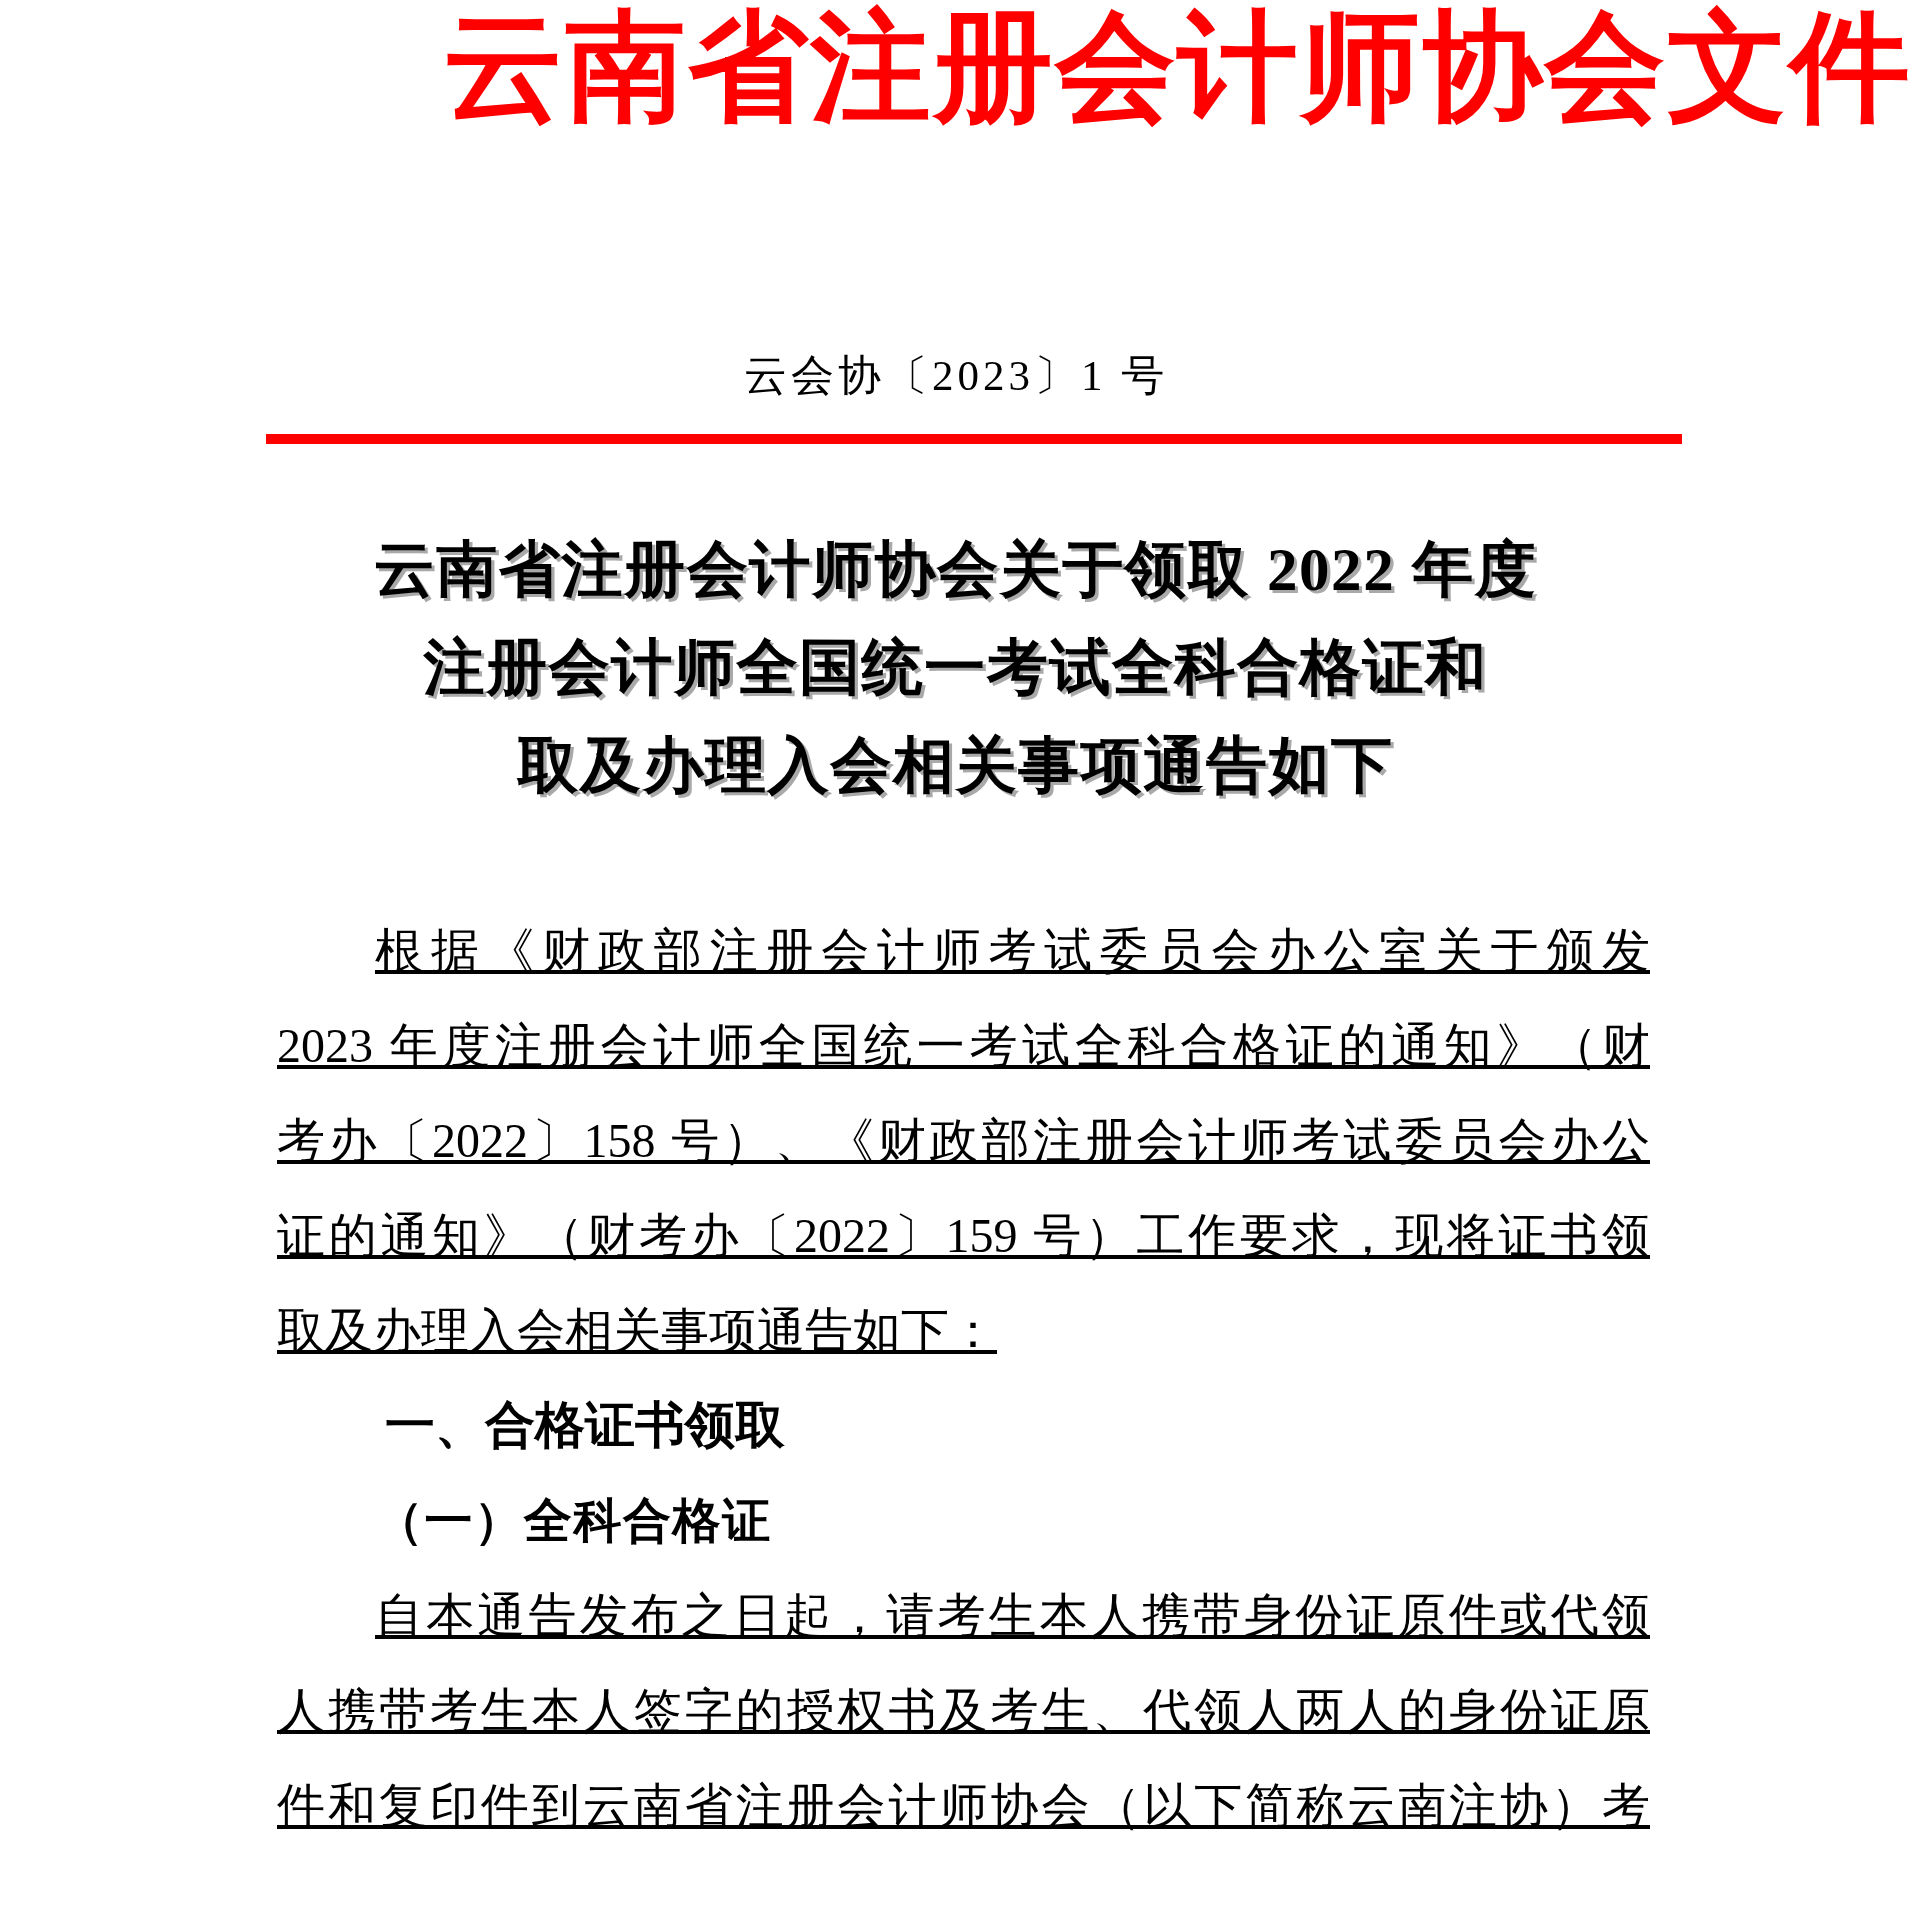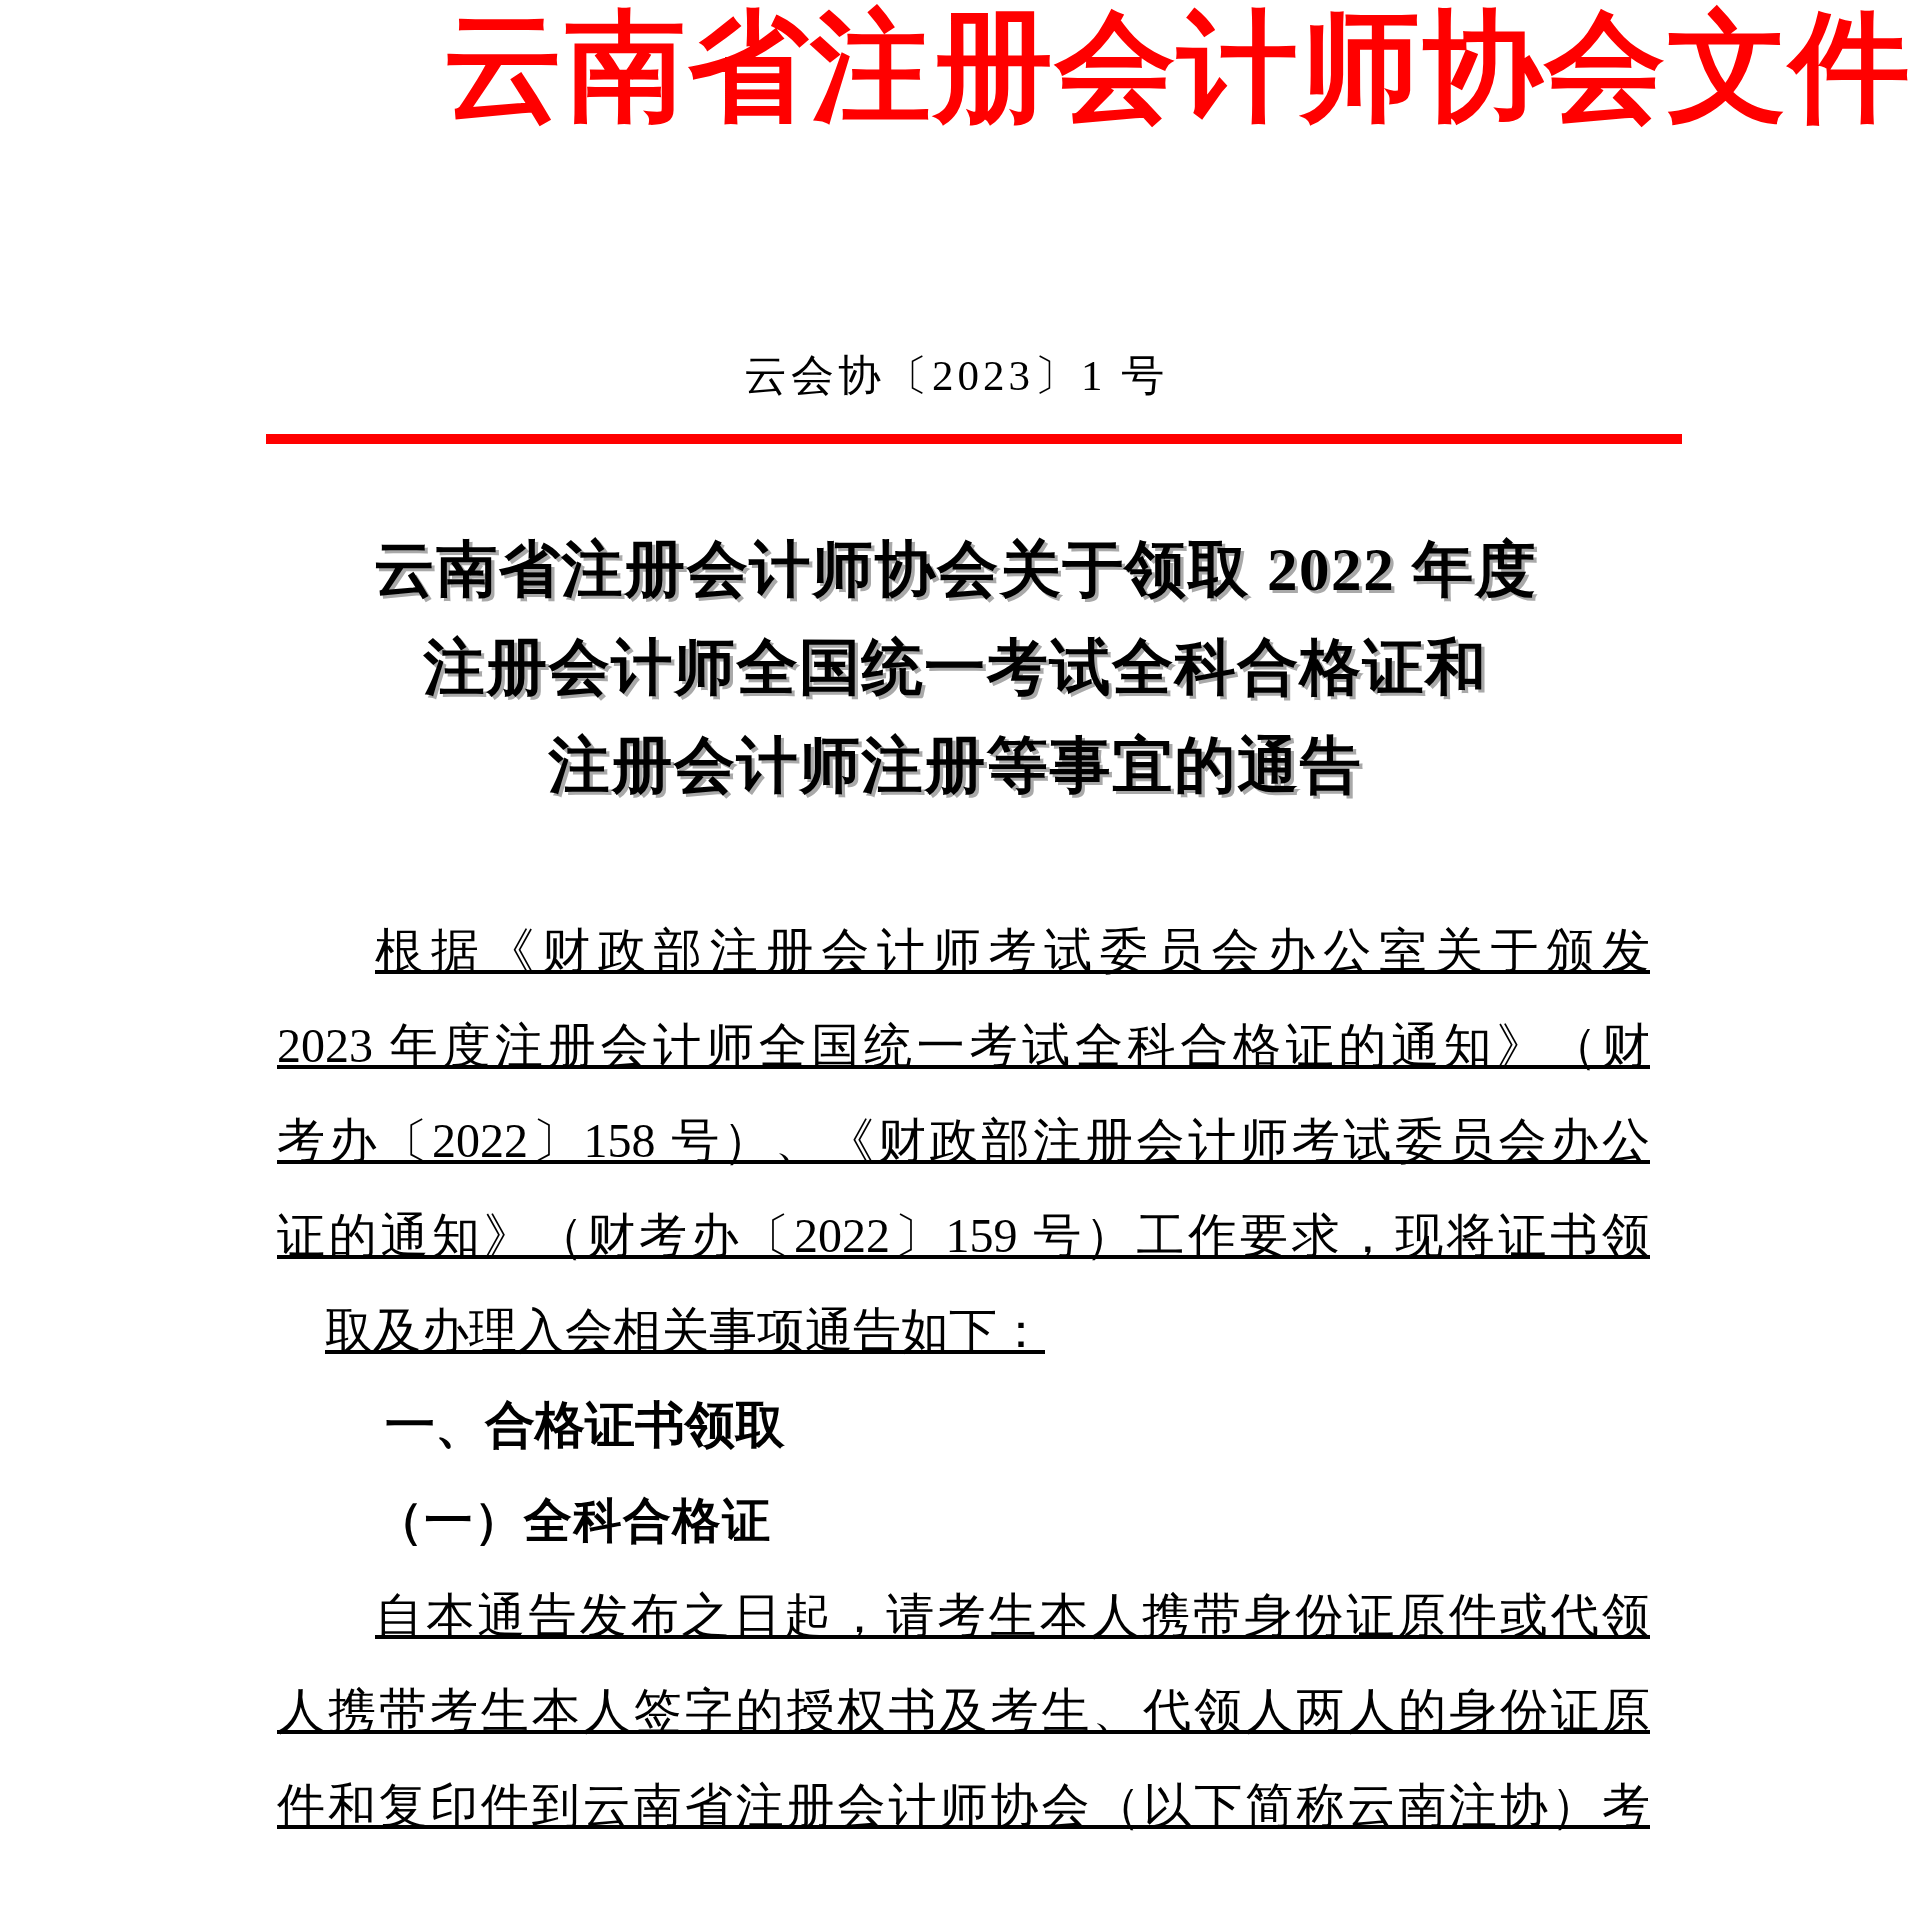--- a/index.html
+++ b/index.html
@@ -81,21 +81,20 @@
     line-height: 95px;
     text-align: justify;
     text-align-last: justify;
     white-space: nowrap;
     text-decoration: underline;
   }
   .line.indent { margin-left: 98px; }
   .line.plain {
     text-align: center;
     text-align-last: left;
-    margin-left: 48px;
   }
   .heading-1 {
     height: 95px;
     line-height: 95px;
     margin-left: 108px;
     font-family: "Liberation Sans", "DejaVu Sans", sans-serif;
     font-weight: bold;
     font-size: 50px;
   }
   .heading-2 {
@@ -114,21 +113,21 @@
 
   <div class="header-title">云南省注册会计师协会文件</div>
 
   <div class="doc-number">云会协〔2023〕1 号</div>
 
   <div class="red-rule"></div>
 
   <div class="main-title">
     <div class="t-line">云南省注册会计师协会关于领取 2022 年度</div>
     <div class="t-line">注册会计师全国统一考试全科合格证和</div>
-    <div class="t-line">注册会计师注册等事宜的通告</div>
+    <div class="t-line">取及办理入会相关事项通告如下</div>
   </div>
 
   <div class="content">
 
     <div class="line indent">根据《财政部注册会计师考试委员会办公室关于颁发</div>
     <div class="line">2023 年度注册会计师全国统一考试全科合格证的通知》（财</div>
     <div class="line">考办〔2022〕158 号）、《财政部注册会计师考试委员会办公</div>
     <div class="line">证的通知》（财考办〔2022〕159 号）工作要求，现将证书领</div>
     <div class="line plain">取及办理入会相关事项通告如下：</div>
 

